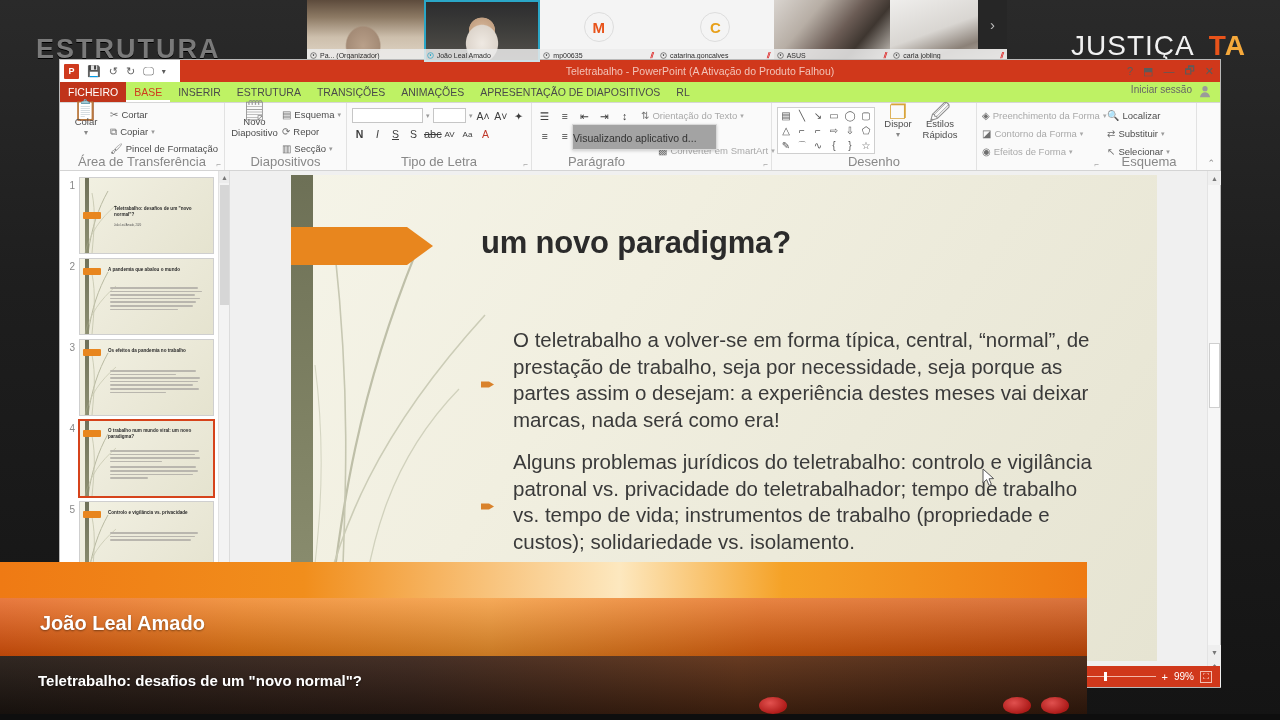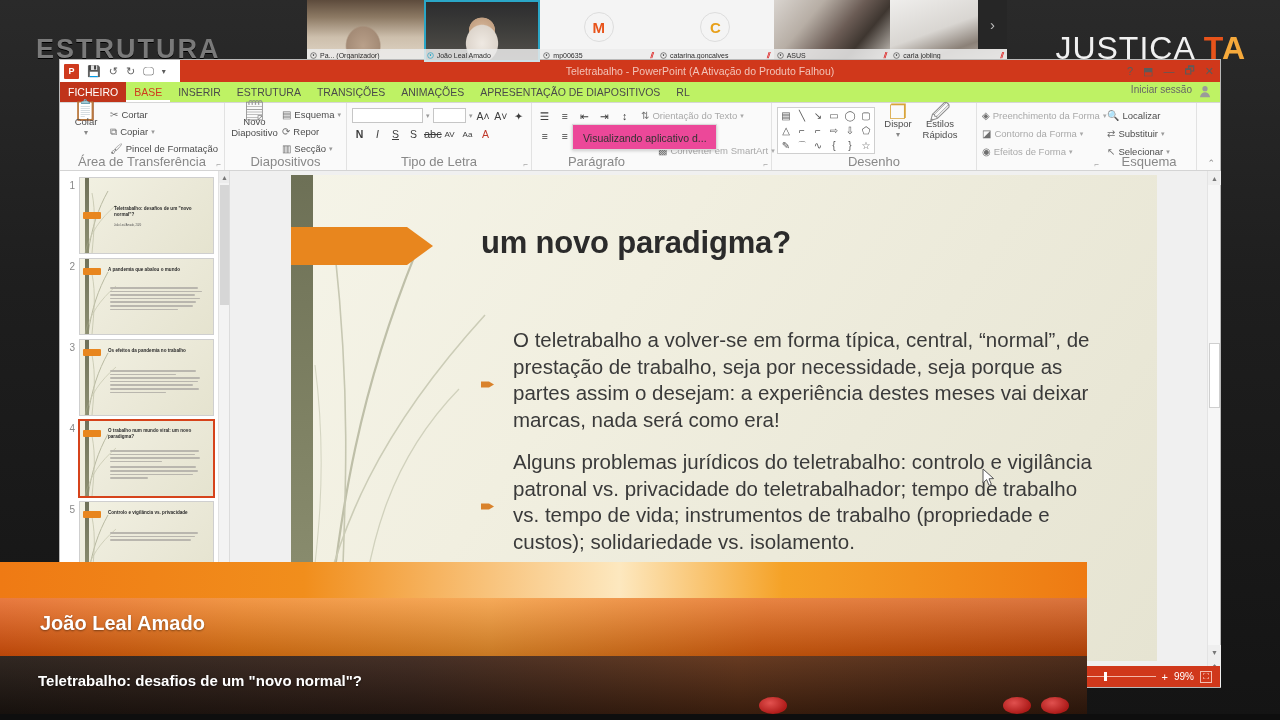--- a/index.html
+++ b/index.html
@@ -16,22 +16,22 @@
     position:absolute; inset:0;
     background: linear-gradient(180deg,#2a2a2a 0%, #1e1e1e 40%, #141414 100%);
   }
   .brand-left {
     position:absolute; left:36px; top:34px;
     font-size:27px; font-weight:bold; letter-spacing:2px;
     color:#7a7a7a; text-shadow:0 1px 0 #000;
   }
   .brand-right {
     position:absolute; right:34px; top:30px;
-    font-size:32px; letter-spacing:1px; color:#f0f0f0;
-    display:flex; align-items:center; gap:8px;
+    font-size:28px; letter-spacing:1px; color:#f0f0f0;
+    display:flex; align-items:center; gap:14px;
   }
   .brand-right .ta {
     color:#e8531a; font-weight:bold; position:relative; display:inline-block;
   }
   .brand-right .ta .a2 { color:#f6a93b; }
 
   
   .vidstrip {
     position:absolute; left:307px; top:0; width:700px; height:62px;
     display:flex; background:#101010;
@@ -126,22 +126,22 @@
   .fontbox { width:72px; height:15px; border:1px solid #c6c6c6; background:#fff; }
   .sizebox { width:34px; height:15px; border:1px solid #c6c6c6; background:#fff; }
   .fbtn { width:15px; text-align:center; font-size:10.5px; color:#3c3c3c; }
   .shapegrid {
     display:grid; grid-template-columns:repeat(6,16px); grid-auto-rows:15px;
     border:1px solid #cfcfcf; background:#fff; font-size:10px; color:#555;
     align-items:center; justify-items:center;
   }
   .tooltip {
     position:absolute; left:512px; top:21px; width:145px; height:26px;
-    background:#ec4899; border:1px solid #d9d9d9; box-shadow:0 1px 3px rgba(0,0,0,.18);
-    font-size:10.5px; color:#333; line-height:26px; padding-left:10px; z-index:9;
+    background:#a3a3a3; border:1px solid #d9d9d9; box-shadow:0 1px 3px rgba(0,0,0,.18);
+    font-size:10.5px; color:#333; line-height:26px; padding-left:0; z-index:9;
     white-space:nowrap;
   }
 
   
   .editarea { position:relative; height:516px; background:#f0f0f0; display:flex; }
   .thumbpane {
     width:170px; background:#fff; border-right:1px solid #dcdcdc;
     position:relative; overflow:hidden; padding-top:4px;
   }
   .thumb { display:flex; gap:5px; padding:3px 6px 3px 4px; }

